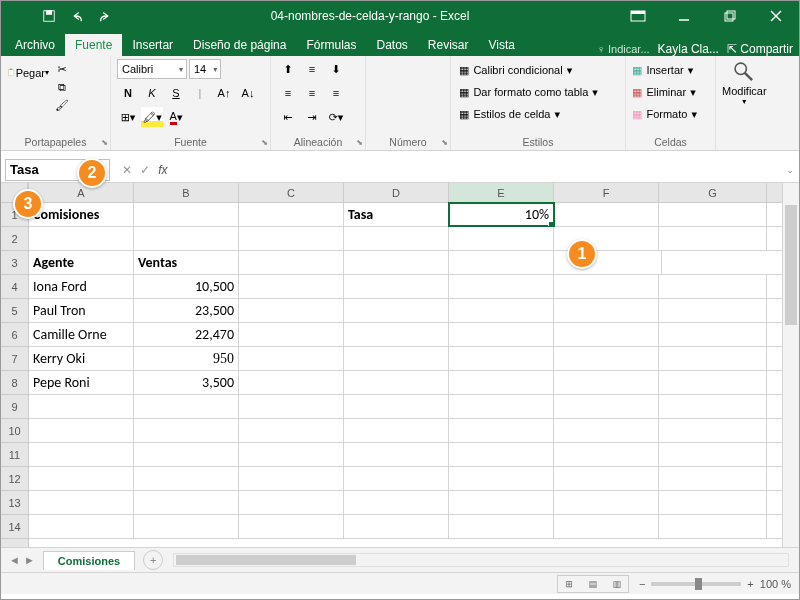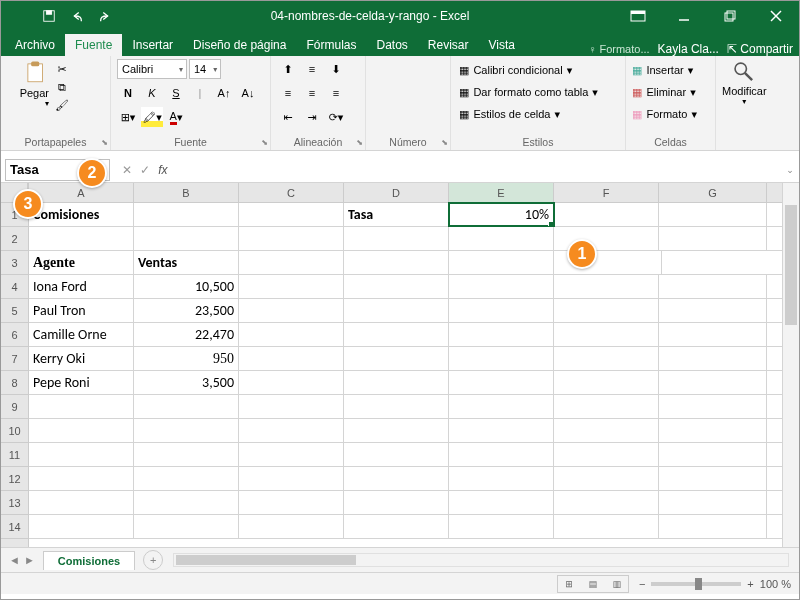--- a/index.html
+++ b/index.html
@@ -13,21 +13,21 @@
 .winbtn{width:46px;height:30px;display:flex;align-items:center;justify-content:center}
 .tabs{height:25px;background:#0f6d37;display:flex;align-items:flex-end;padding-left:4px;font-size:12px}
 .tab{padding:4px 10px;color:#fff;cursor:pointer}
 .tab.active{background:#f3f3f3;color:#1e8c4f}
 .tabs-right{margin-left:auto;display:flex;align-items:center;color:#fff;padding-right:6px;gap:8px}
 .tell{color:#c9e6d4;font-size:11px}
 .ribbon{height:95px;background:#f3f3f3;border-bottom:1px solid #d4d4d4;display:flex;font-size:11px}
 .rgroup{border-right:1px solid #e1e1e1;padding:3px 6px 2px;display:flex;flex-direction:column;position:relative;min-width:60px}
 .rgroup-label{position:absolute;bottom:2px;left:0;right:0;text-align:center;color:#666;font-size:10.5px}
 .rg-body{flex:1;display:flex;gap:4px;align-items:flex-start}
-.clip{display:flex;flex-direction:column;align-items:flex-end;width:42px}
+.clip{display:flex;flex-direction:row;align-items:center;width:42px}
 .clip svg{width:26px;height:26px}
 .clip-label{font-size:11px;margin-top:2px}
 .clip-side{display:flex;flex-direction:column;gap:2px;padding-top:2px}
 .clip-side div{width:18px;height:16px;display:flex;align-items:center;justify-content:center}
 .font-group{display:flex;flex-direction:column;gap:4px}
 .frow{display:flex;gap:2px;align-items:center}
 .font-sel{background:#fff;border:1px solid #c0c0c0;height:20px;font-size:11px;padding:0 14px 0 4px;min-width:70px;display:flex;align-items:center;position:relative}
 .font-sel.size{min-width:32px}
 .font-sel::after{content:"▾";position:absolute;right:3px;font-size:8px;color:#666}
 .btn-sm{width:22px;height:20px;display:flex;align-items:center;justify-content:center;font-size:11px}
@@ -146,21 +146,21 @@
 <div class="tabs">
   <div class="tab">Archivo</div>
   <div class="tab active">Fuente</div>
   <div class="tab">Insertar</div>
   <div class="tab">Diseño de página</div>
   <div class="tab">Fórmulas</div>
   <div class="tab">Datos</div>
   <div class="tab">Revisar</div>
   <div class="tab">Vista</div>
   <div class="tabs-right">
-    <span class="tell">♀ <span>Formato...</span></span>
+    <span class="tell">♀ <span>Indicar...</span></span>
     <span>Kayla Cla...</span>
     <span>⇱ <span>Compartir</span></span>
   </div>
 </div>
 
 <div class="ribbon">
   <div class="rgroup" style="width:110px">
     <div class="rg-body">
       <div class="clip">
         <svg viewBox="0 0 32 32">
@@ -349,21 +349,21 @@
         <div class="row">
           <div class="cell" style="width: 105px;"></div>
           <div class="cell" style="width: 105px;"></div>
           <div class="cell" style="width: 105px;"></div>
           <div class="cell" style="width: 105px;"></div>
           <div class="cell" style="width: 105px;"></div>
           <div class="cell" style="width: 105px;"></div>
           <div class="cell" style="width: 108px;"></div>
         </div>
         <div class="row">
-          <div class="cell bold" style="width: 105px; font-family: Liberation Serif, serif;">Agente</div>
+          <div class="cell bold" style="width: 105px;">Agente</div>
           <div class="cell bold" style="width: 105px;">Ventas</div>
           <div class="cell" style="width: 105px;"></div>
           <div class="cell" style="width: 105px;"></div>
           <div class="cell" style="width: 105px;"></div>
           <div class="cell" style="width: 108px;"></div>
         </div>
         <div class="row">
           <div class="cell" style="width: 105px;">Iona Ford</div>
           <div class="cell rt" style="width: 105px;">10,500</div>
           <div class="cell" style="width: 105px;"></div>

